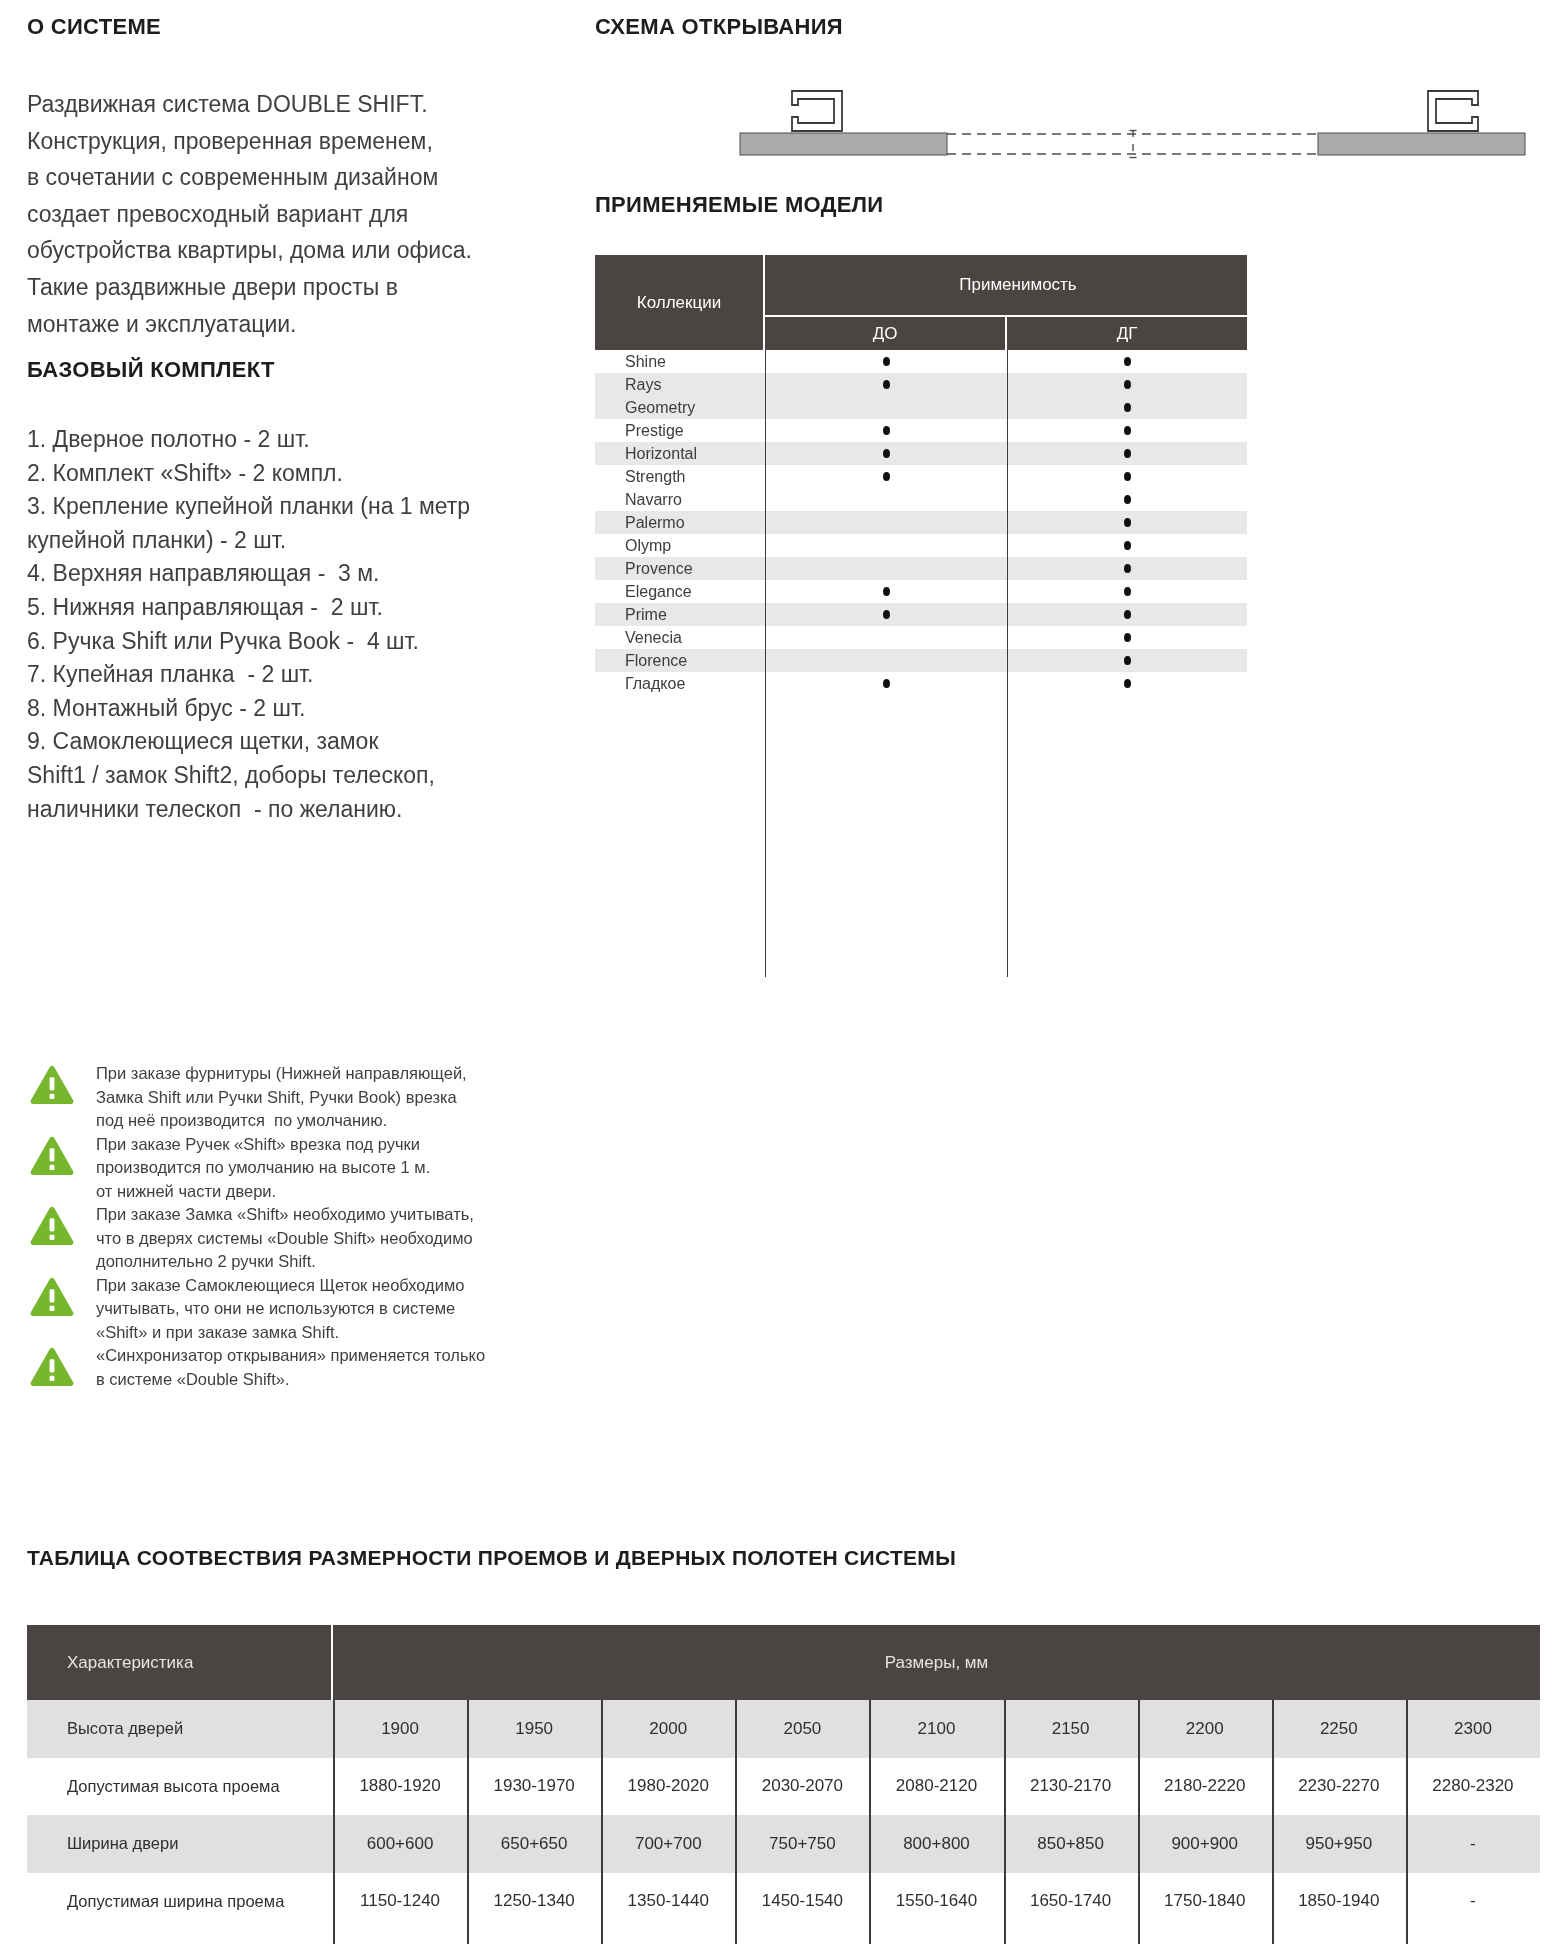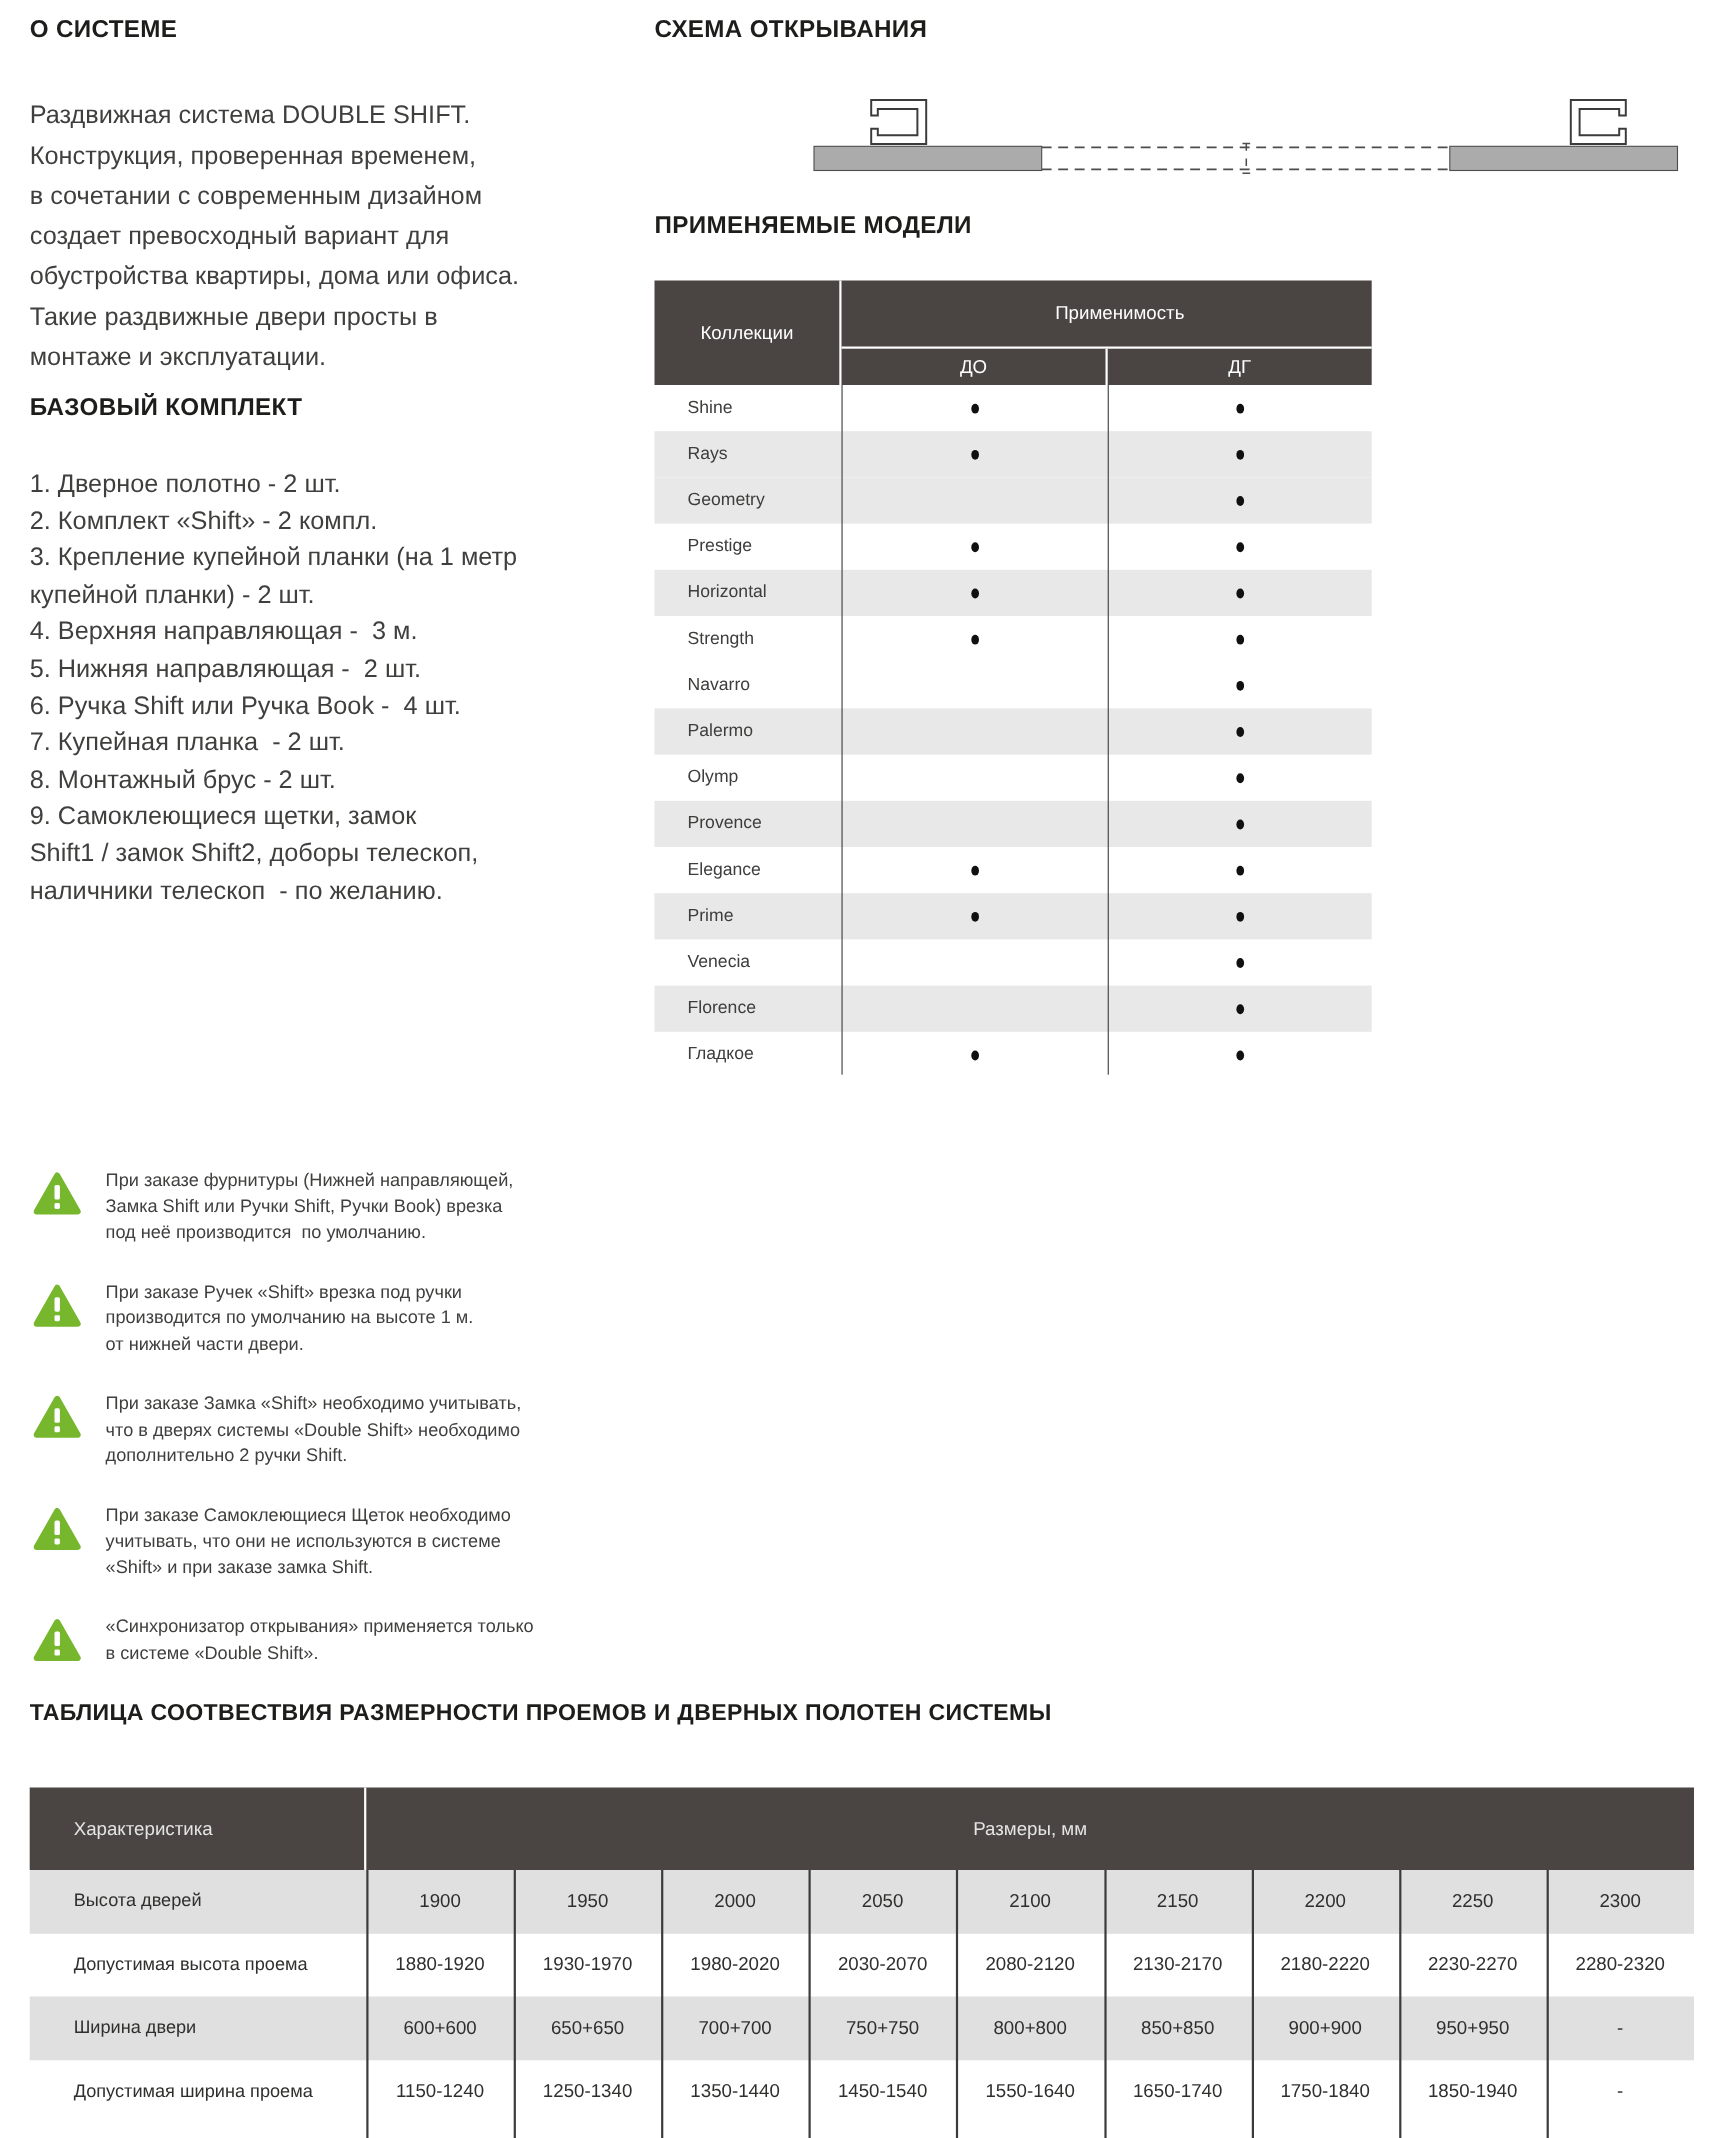--- a/index.html
+++ b/index.html
@@ -17,38 +17,38 @@
 
   .sec-title{position:absolute;font-size:22px;font-weight:700;color:var(--ink);letter-spacing:.3px;white-space:pre;}
 
   
   #about-text{position:absolute;left:27px;top:86px;}
   .tline{font-size:23px;line-height:36.6px;color:var(--body);white-space:pre;}
   #kit-text{position:absolute;left:27px;top:423px;}
   .kline{font-size:23px;line-height:33.6px;color:var(--body);white-space:pre;}
 
   
-  #warnings{position:absolute;left:30px;top:1062px;display:flex;flex-direction:column;gap:31px;}
+  #warnings{position:absolute;left:30px;top:1062px;display:flex;flex-direction:column;}
   .warning{display:flex;gap:22px;}
   .warn-svg{width:44px;height:40px;flex:0 0 44px;margin-top:3px;}
   .wline{font-size:16.5px;line-height:23.5px;color:var(--body);white-space:pre;}
 
   
   #diagram{position:absolute;left:595px;top:85px;}
 
   
   #models-table{position:absolute;left:595px;top:255px;width:652px;}
   .m-header{display:grid;grid-template-columns:170px 482px;height:95px;background:var(--dark);color:#fff;font-size:17px;}
   .mh-left{display:flex;align-items:center;justify-content:center;border-right:2px solid #fff;}
   .mh-top{height:62px;display:flex;align-items:center;justify-content:center;border-bottom:2px solid #fff;padding-left:24px;}
   .mh-sub{display:grid;grid-template-columns:242px 240px;height:33px;}
   .mh-sub div{display:flex;align-items:center;justify-content:center;}
   .mh-sub .mh-do{border-right:2px solid #fff;}
   #models-body{position:relative;}
-  .mrow{display:grid;grid-template-columns:170px 242px 240px;height:42px;align-items:center;}
+  .mrow{display:grid;grid-template-columns:170px 242px 240px;height:23px;align-items:center;}
   .mrow.shaded{background:var(--stripe-m);}
   .mname{padding-left:30px;font-size:16px;color:#3d3d3c;}
   .mcell{display:flex;align-items:center;justify-content:center;height:100%;}
   .dot{width:7px;height:9px;border-radius:50%;background:#101010;display:block;}
   .m-vline{position:absolute;top:0;width:1px;height:627px;background:var(--line);}
 
   
   #sizes-table{position:absolute;left:27px;top:1625px;width:1513px;}
   .s-header{display:grid;grid-template-columns:306px 1207px;height:75px;background:var(--dark);color:#e5e5e5;font-size:17px;}
   .sh-left{display:flex;align-items:center;padding-left:40px;border-right:2px solid #fff;}

